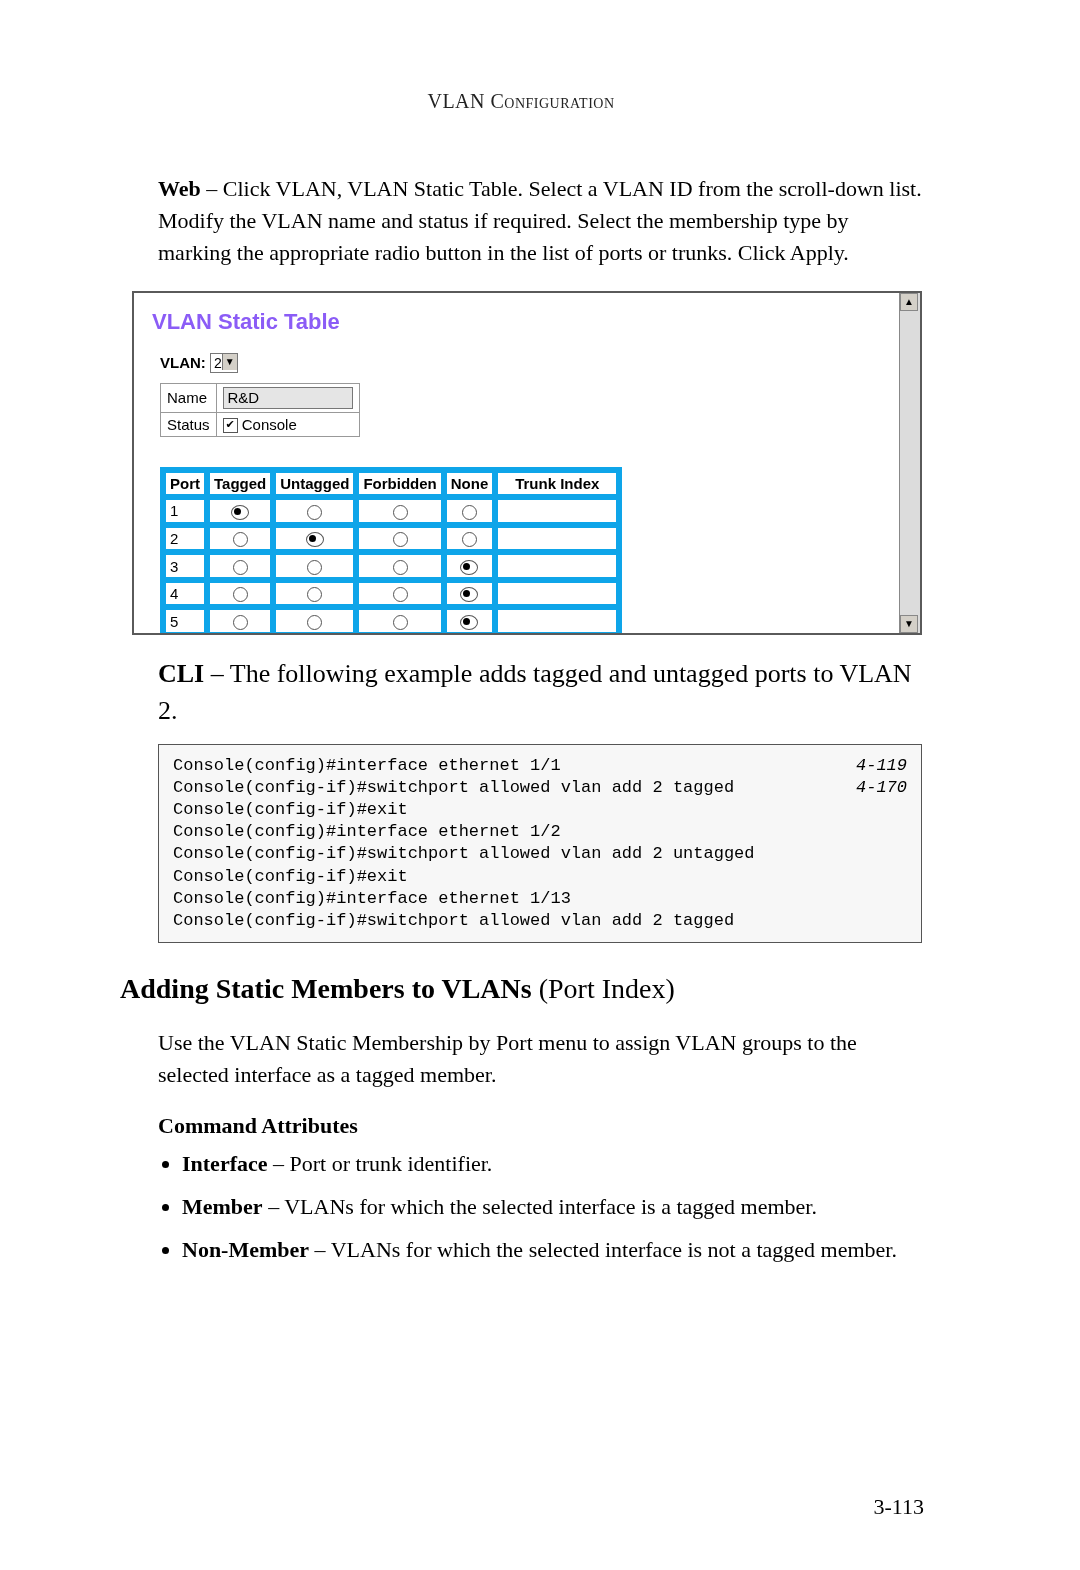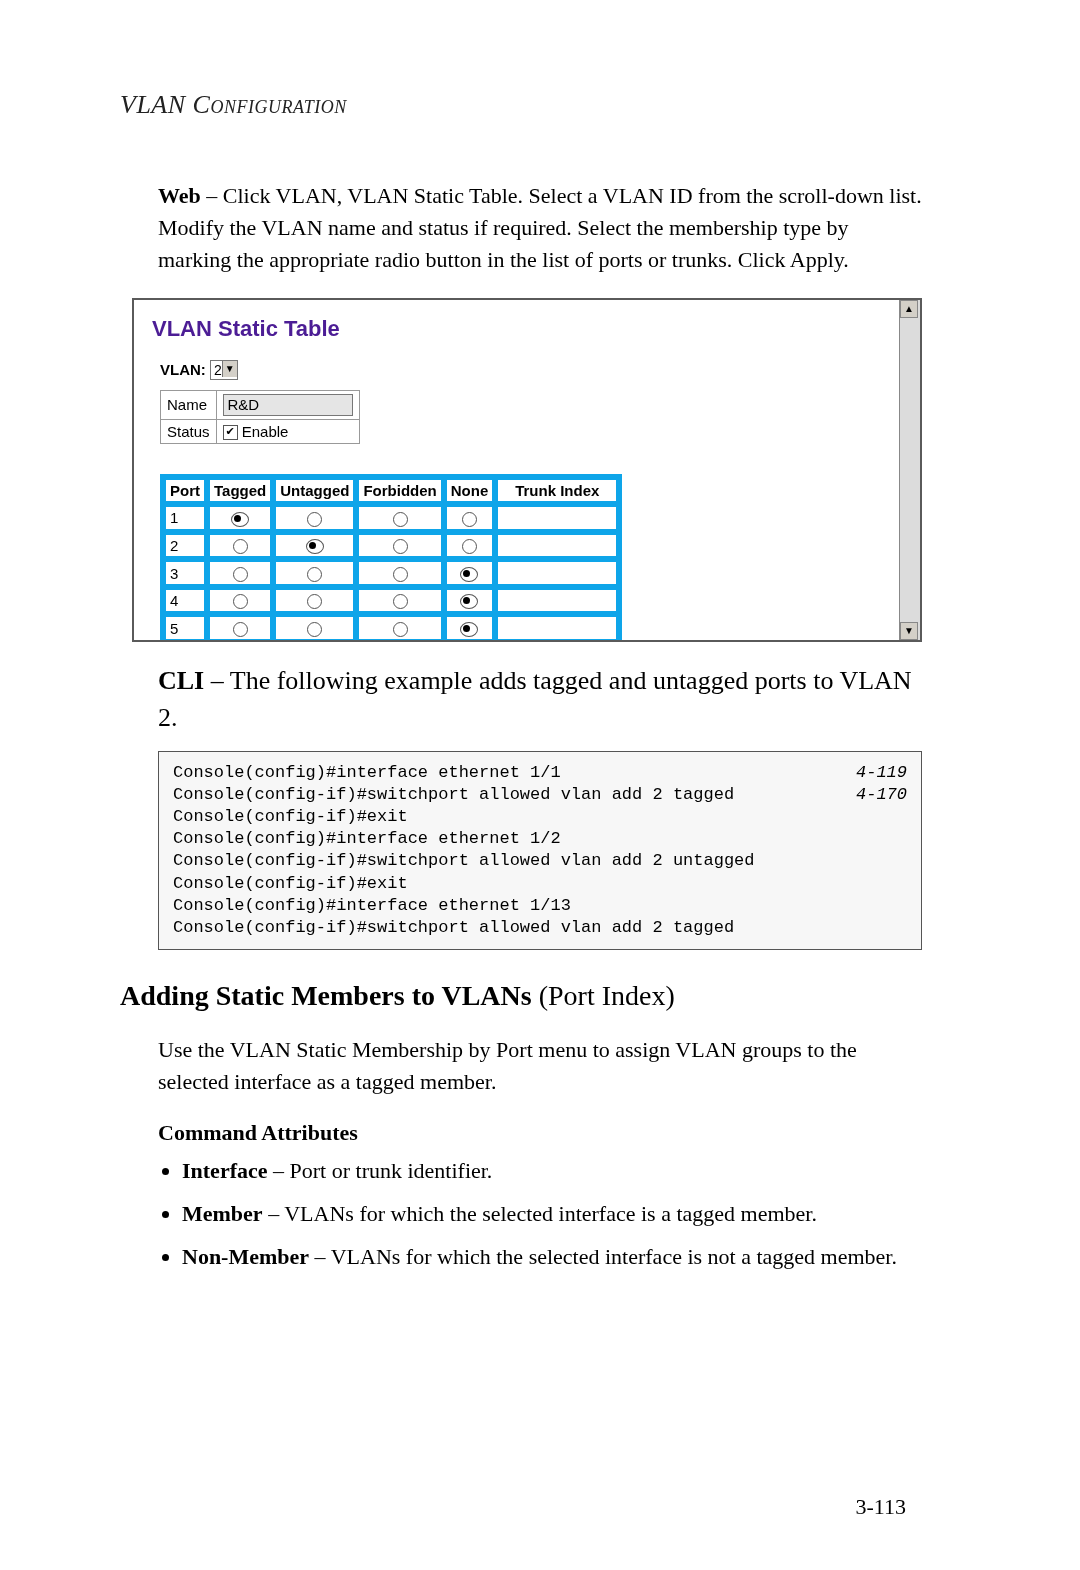--- a/index.html
+++ b/index.html
@@ -11,25 +11,24 @@
     color: #000;
   }
   .page {
     width: 1080px;
     height: 1570px;
     position: relative;
     box-sizing: border-box;
     padding: 90px 158px 0 120px;
   }
   .header {
-    text-align: left;
+    text-align: center;
     font-variant: small-caps;
-    font-style: italic;
     font-family: Georgia, serif;
-    font-size: 26px;
+    font-size: 20px;
     letter-spacing: 0.5px;
     color: #222;
     margin-bottom: 60px;
   }
   .body-text {
     font-size: 22px;
     line-height: 1.45;
     margin-left: 38px;
     margin-right: 0;
   }
@@ -71,21 +70,21 @@
     line-height: 16px;
     color: #000;
   }
   .scroll-btn.up { top: 0; }
   .scroll-btn.dn { bottom: 0; }
   .panel-title {
     font-family: Arial, sans-serif;
     font-weight: bold;
     font-size: 22px;
     margin: 6px 0 18px 0;
-    color: #4c1d95;
+    color: #8b5cf6;
   }
   .form-row {
     font-family: Arial, sans-serif;
     font-size: 15px;
     margin: 6px 8px;
   }
   .sel {
     font-family: Arial, sans-serif;
     font-size: 14px;
     border: 1px solid #777;
@@ -209,21 +208,21 @@
   ul.attrs {
     margin: 4px 0 0 38px;
     padding-left: 24px;
     font-size: 22px;
     line-height:1.5;
   }
   ul.attrs li { margin-bottom: 10px; }
   .page-num {
     position: absolute;
     bottom: 50px;
-    right: 174px;
+    right: 156px;
     font-size: 22px;
   }
 </style>
 </head>
 <body>
 
 <div class="page">
 
   <div class="header">VLAN Configuration</div>
 
@@ -244,21 +243,21 @@
 
       <div class="name-status-block">
         <div class="nsr">
           <div class="nsc">Name</div>
           <div class="nsc"><span class="txt">R&amp;D</span></div>
         </div>
         <div class="nsr">
           <div class="nsc">Status</div>
           <div class="nsc">
             <span class="cb">✔</span>
-            <span>Enable</span>
+            <span>Console</span>
           </div>
         </div>
       </div>
 
       <table class="port-table">
         <thead>
             <tr id="pt-head">
               <th>Port</th>
               <th>Tagged</th>
               <th>Untagged</th>

